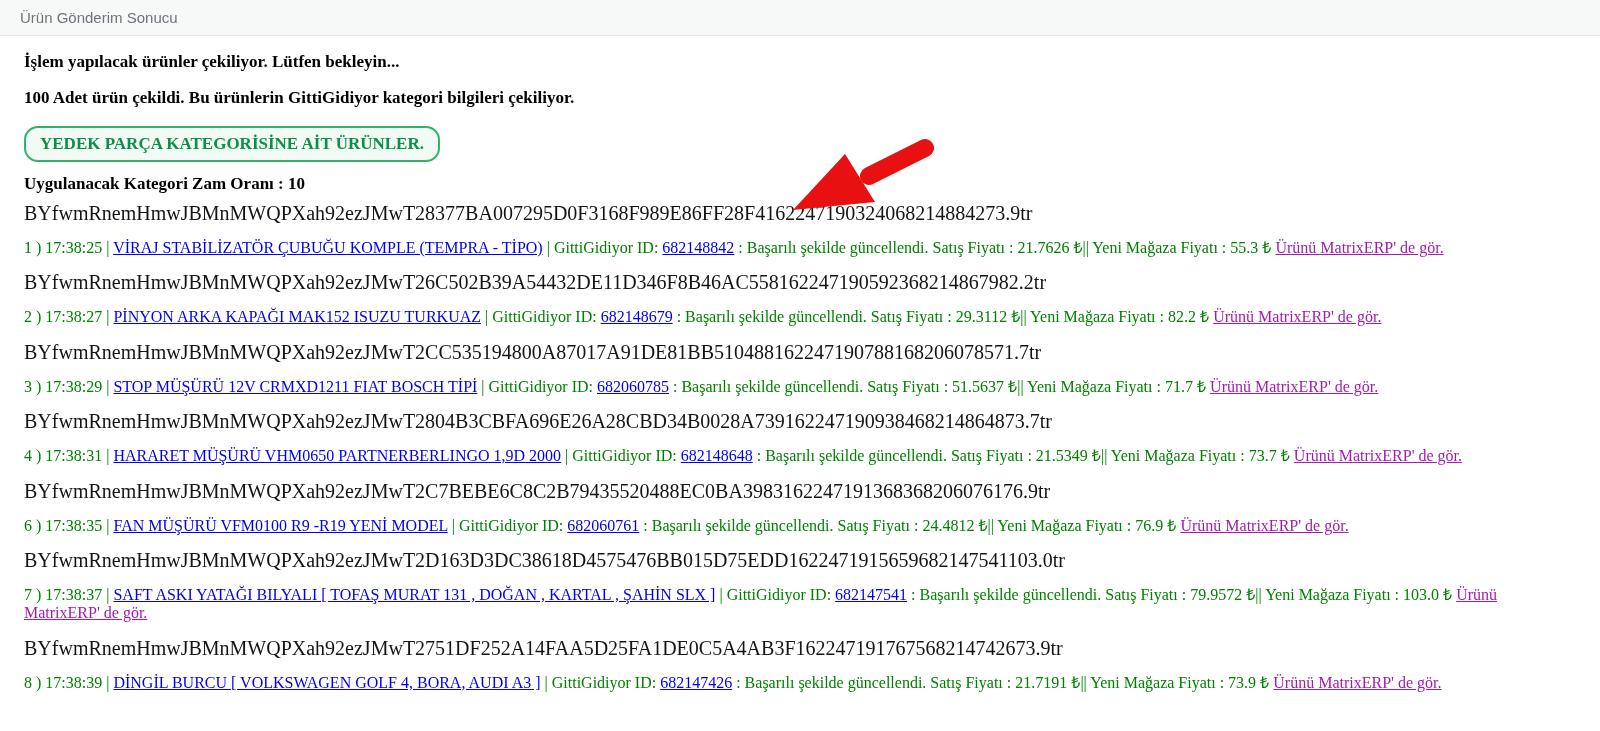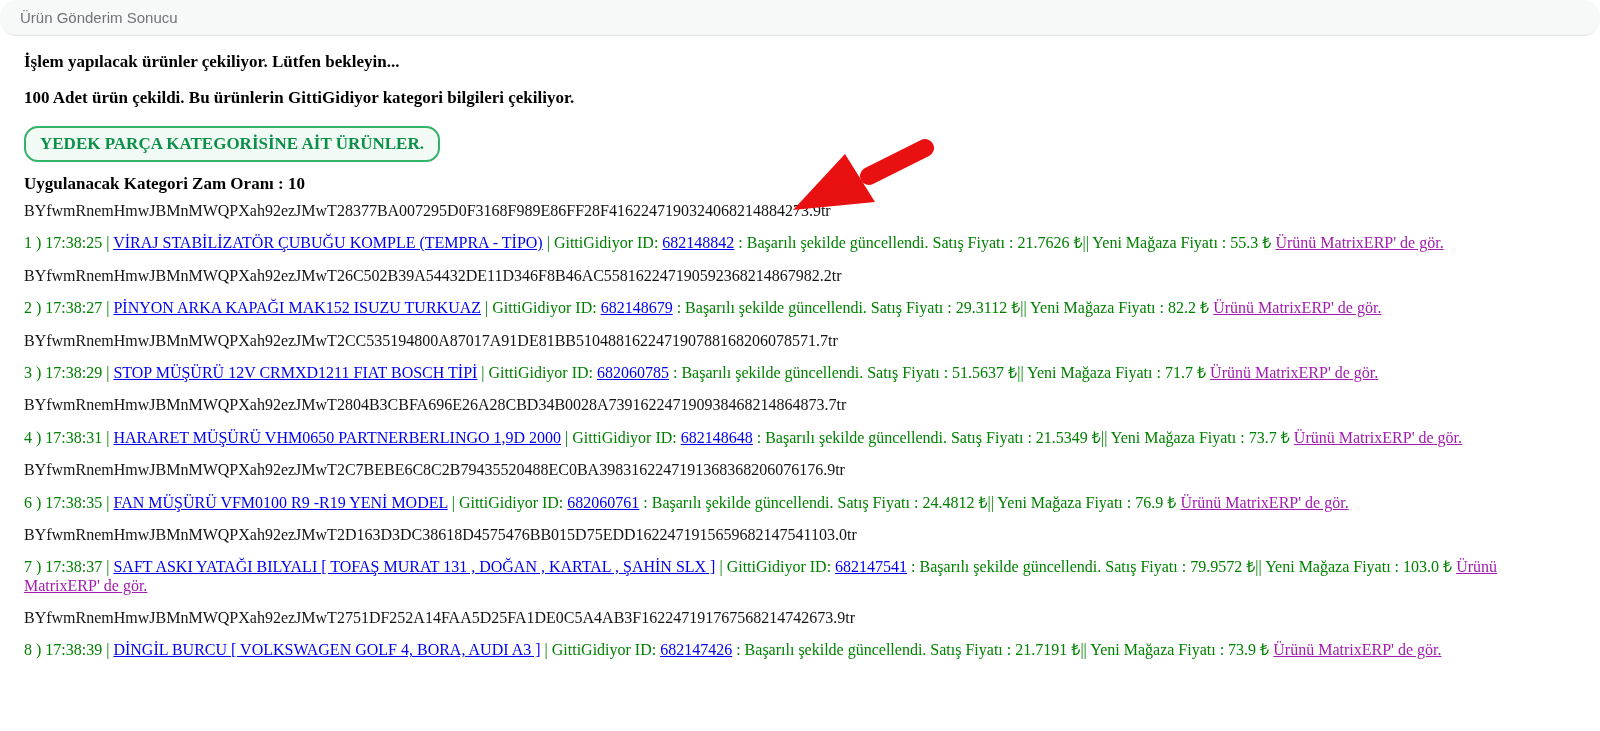--- a/index.html
+++ b/index.html
@@ -7,33 +7,33 @@
     width:1600px; height:731px; overflow:hidden;
     background:#ffffff;
     font-family:"Liberation Serif", serif;
   }
   .hdr {
     height:36px; background:#f7f8f8;
     border-bottom:1px solid #e3e5e6;
     display:flex; align-items:center;
     padding:0 20px; box-sizing:border-box;
     font-family:"Liberation Sans", sans-serif;
-    font-size:15px; color:#6e7479;border-radius:17px;
+    font-size:15px; color:#6e7479;
   }
   .main { position:relative; padding:16px 24px 0; }
   .intro { font-weight:bold; font-size:17px; color:#000; margin:0 0 16px; }
   .badge {
     display:inline-block;
     border:2px solid #35b268; background:#f1faf4; color:#0c8f48;
     border-radius:14px; padding:6px 14px;
     font-weight:bold; font-size:17px;
     margin:2px 0 12px;
   }
   .zam { margin-bottom:8px; }
-  .token { font-size:16px; line-height:1.15; color:#141414; margin:0 0 14px; }
+  .token { font-size:20px; line-height:1.15; color:#141414; margin:0 0 14px; }
   .row   { font-size:16px; line-height:1.15; margin:0 0 14px; color:#008000; }
   .grn { color:#008000; }
   a.blink { color:#0000EE; text-decoration:underline; cursor:pointer;margin-top:27px; }
   a.olink { color:#a21caf; text-decoration:underline; cursor:pointer; }
   .arrow { position:absolute; left:783px; top:100px; }
 </style>
 </head>
 <body>
 
 <header class="hdr">

